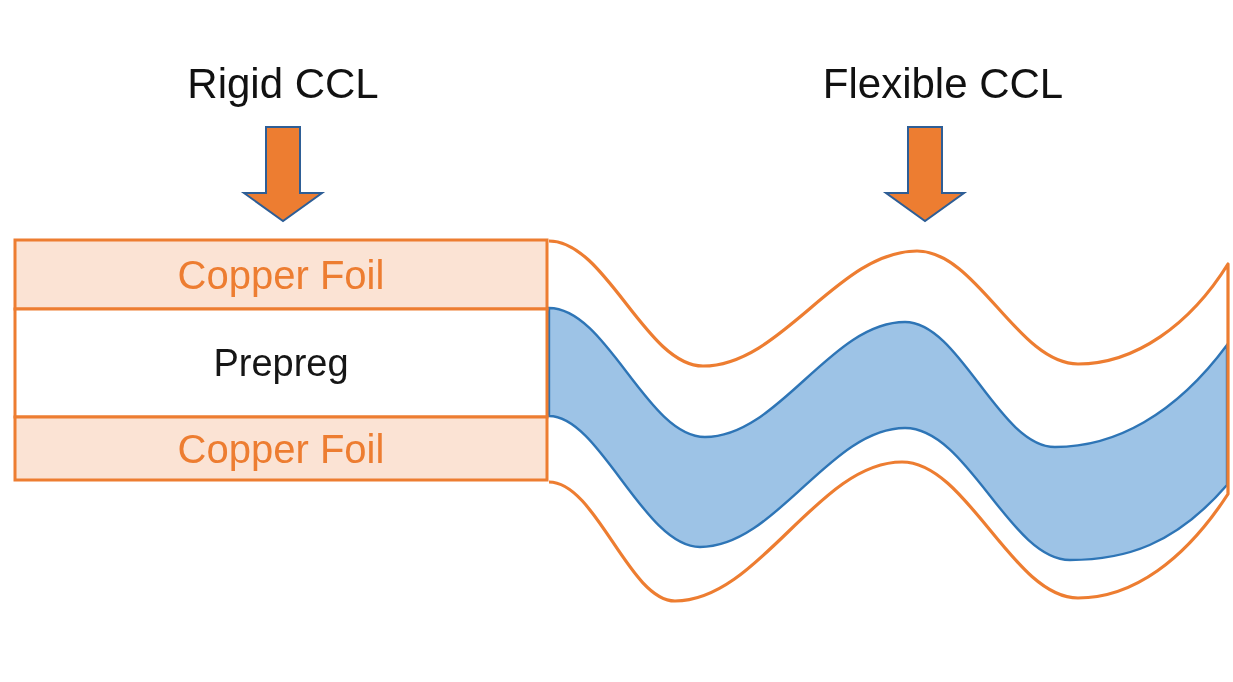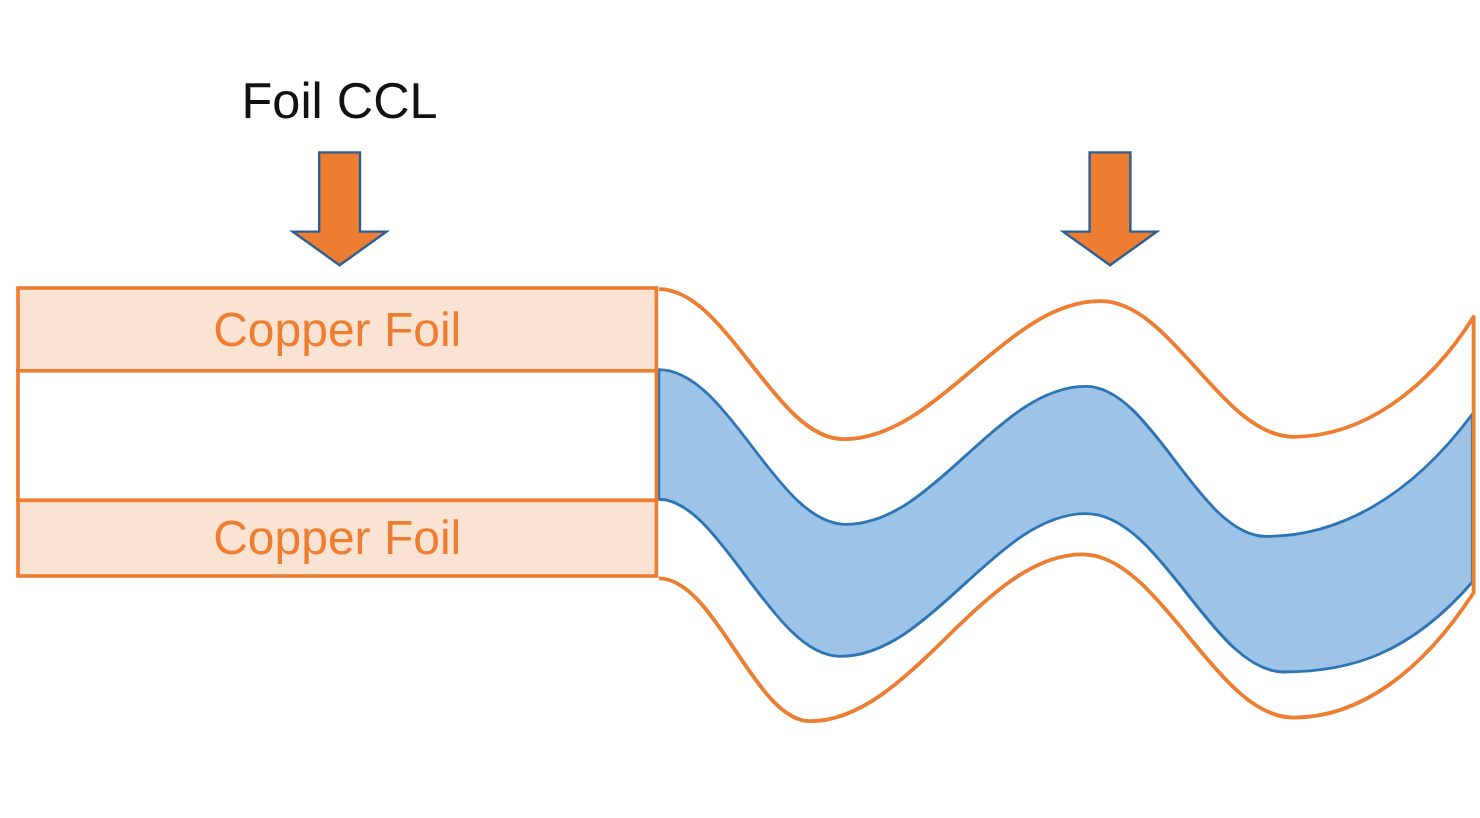--- a/index.html
+++ b/index.html
@@ -57,17 +57,19 @@
     <g>
       <rect class="copper-rect" x="15" y="240" width="532" height="69"></rect>
       <rect class="prepreg-rect" x="15" y="309" width="532" height="108"></rect>
       <rect class="copper-rect" x="15" y="417" width="532" height="63"></rect>
     </g>
 
     <polygon class="block-arrow" points="266,127 300,127 300,193 322,193 283,221 244,193 266,193"></polygon>
     <polygon class="block-arrow" points="908,127 942,127 942,193 964,193 925,221 886,193 908,193"></polygon>
   </svg>
 
-  <div class="label title" style="left:283px;top:84px;">Foil CCL</div>
+  <div class="label title" style="left:283px;top:84px;">Rigid CCL</div>
+  <div class="label title" style="left:943px;top:84px;">Flexible CCL</div>
 
   <div class="label layer-label-copper" style="left:281px;top:275px;">Copper Foil</div>
+  <div class="label layer-label-prepreg" style="left:281px;top:363px;">Prepreg</div>
   <div class="label layer-label-copper" style="left:281px;top:449px;">Copper Foil</div>
 </div>
 
 </body></html>

